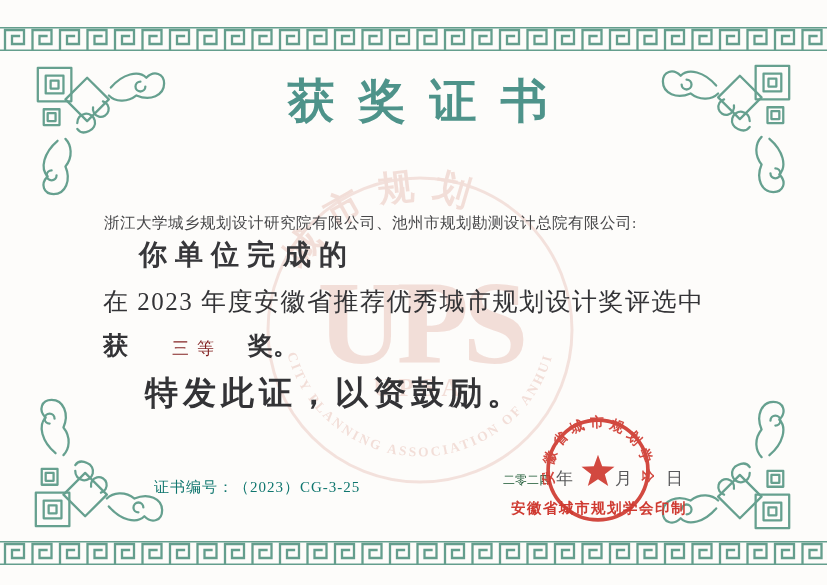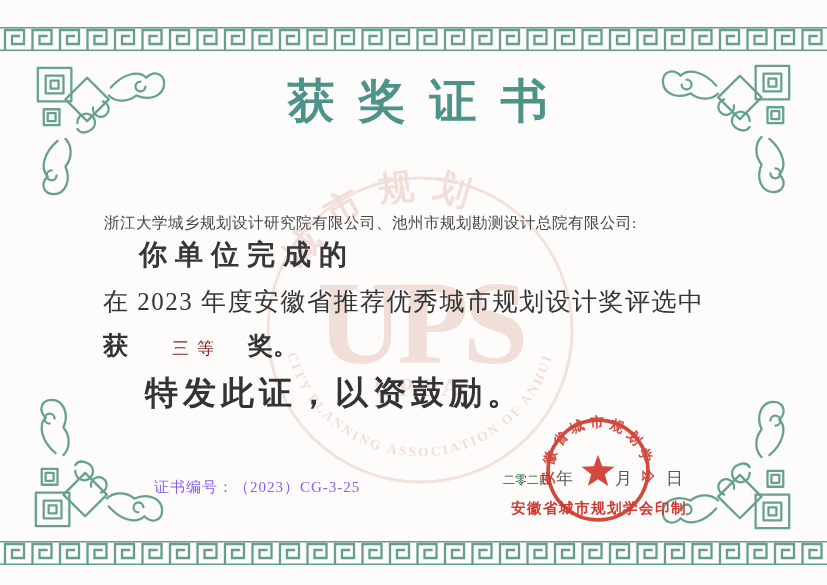--- a/index.html
+++ b/index.html
@@ -45,21 +45,21 @@
   .line-completed{position:absolute;left:139px;top:236px;display:flex;align-items:center;}
   .intro{font-size:28px;font-weight:700;letter-spacing:8px;color:#37373a;}
   .project{font-size:15.5px;font-weight:600;margin-left:10px;color:#3a3a3c;letter-spacing:.5px;}
   .line-award{position:absolute;left:103px;top:285px;font-size:25px;font-weight:400;letter-spacing:1.5px;color:#333336;white-space:nowrap;}
   .line-grade{position:absolute;left:103px;top:329px;display:flex;align-items:baseline;}
   .grade-pre,.grade-suf{font-size:25px;font-weight:600;color:#333336;}
   .grade-val{font-size:17px;color:#7f1d1d;letter-spacing:8px;margin-left:44px;}
   .grade-suf{margin-left:26px;}
   .line-closing{position:absolute;left:145px;top:371px;font-size:33px;font-weight:600;letter-spacing:5px;color:#333336;}
   
-  .cert-no{position:absolute;left:154px;top:478px;font-size:15px;color:#8b5cf6;letter-spacing:1px;}
+  .cert-no{position:absolute;left:154px;top:478px;font-size:15px;color:#0f766e;letter-spacing:1px;}
   .date-line{position:absolute;left:503px;top:467px;font-size:17px;color:#58585a;white-space:nowrap;}
   .date-year{color:#14532d;font-size:12px;}
   .u-year{margin-left:5px;}
   .u-month{margin-left:42px;}
   .u-day{margin-left:34px;}
   .issuer{position:absolute;left:511px;top:499px;font-size:14.5px;font-weight:700;color:#cf3a31;letter-spacing:1.5px;}
   
   .seal{position:absolute;left:542px;top:414px;width:112px;height:112px;opacity:.92;}
   .seal circle{stroke:#cf3a31;fill:none;stroke-width:3.6;}
   .seal polygon{fill:#cf3a31;}

